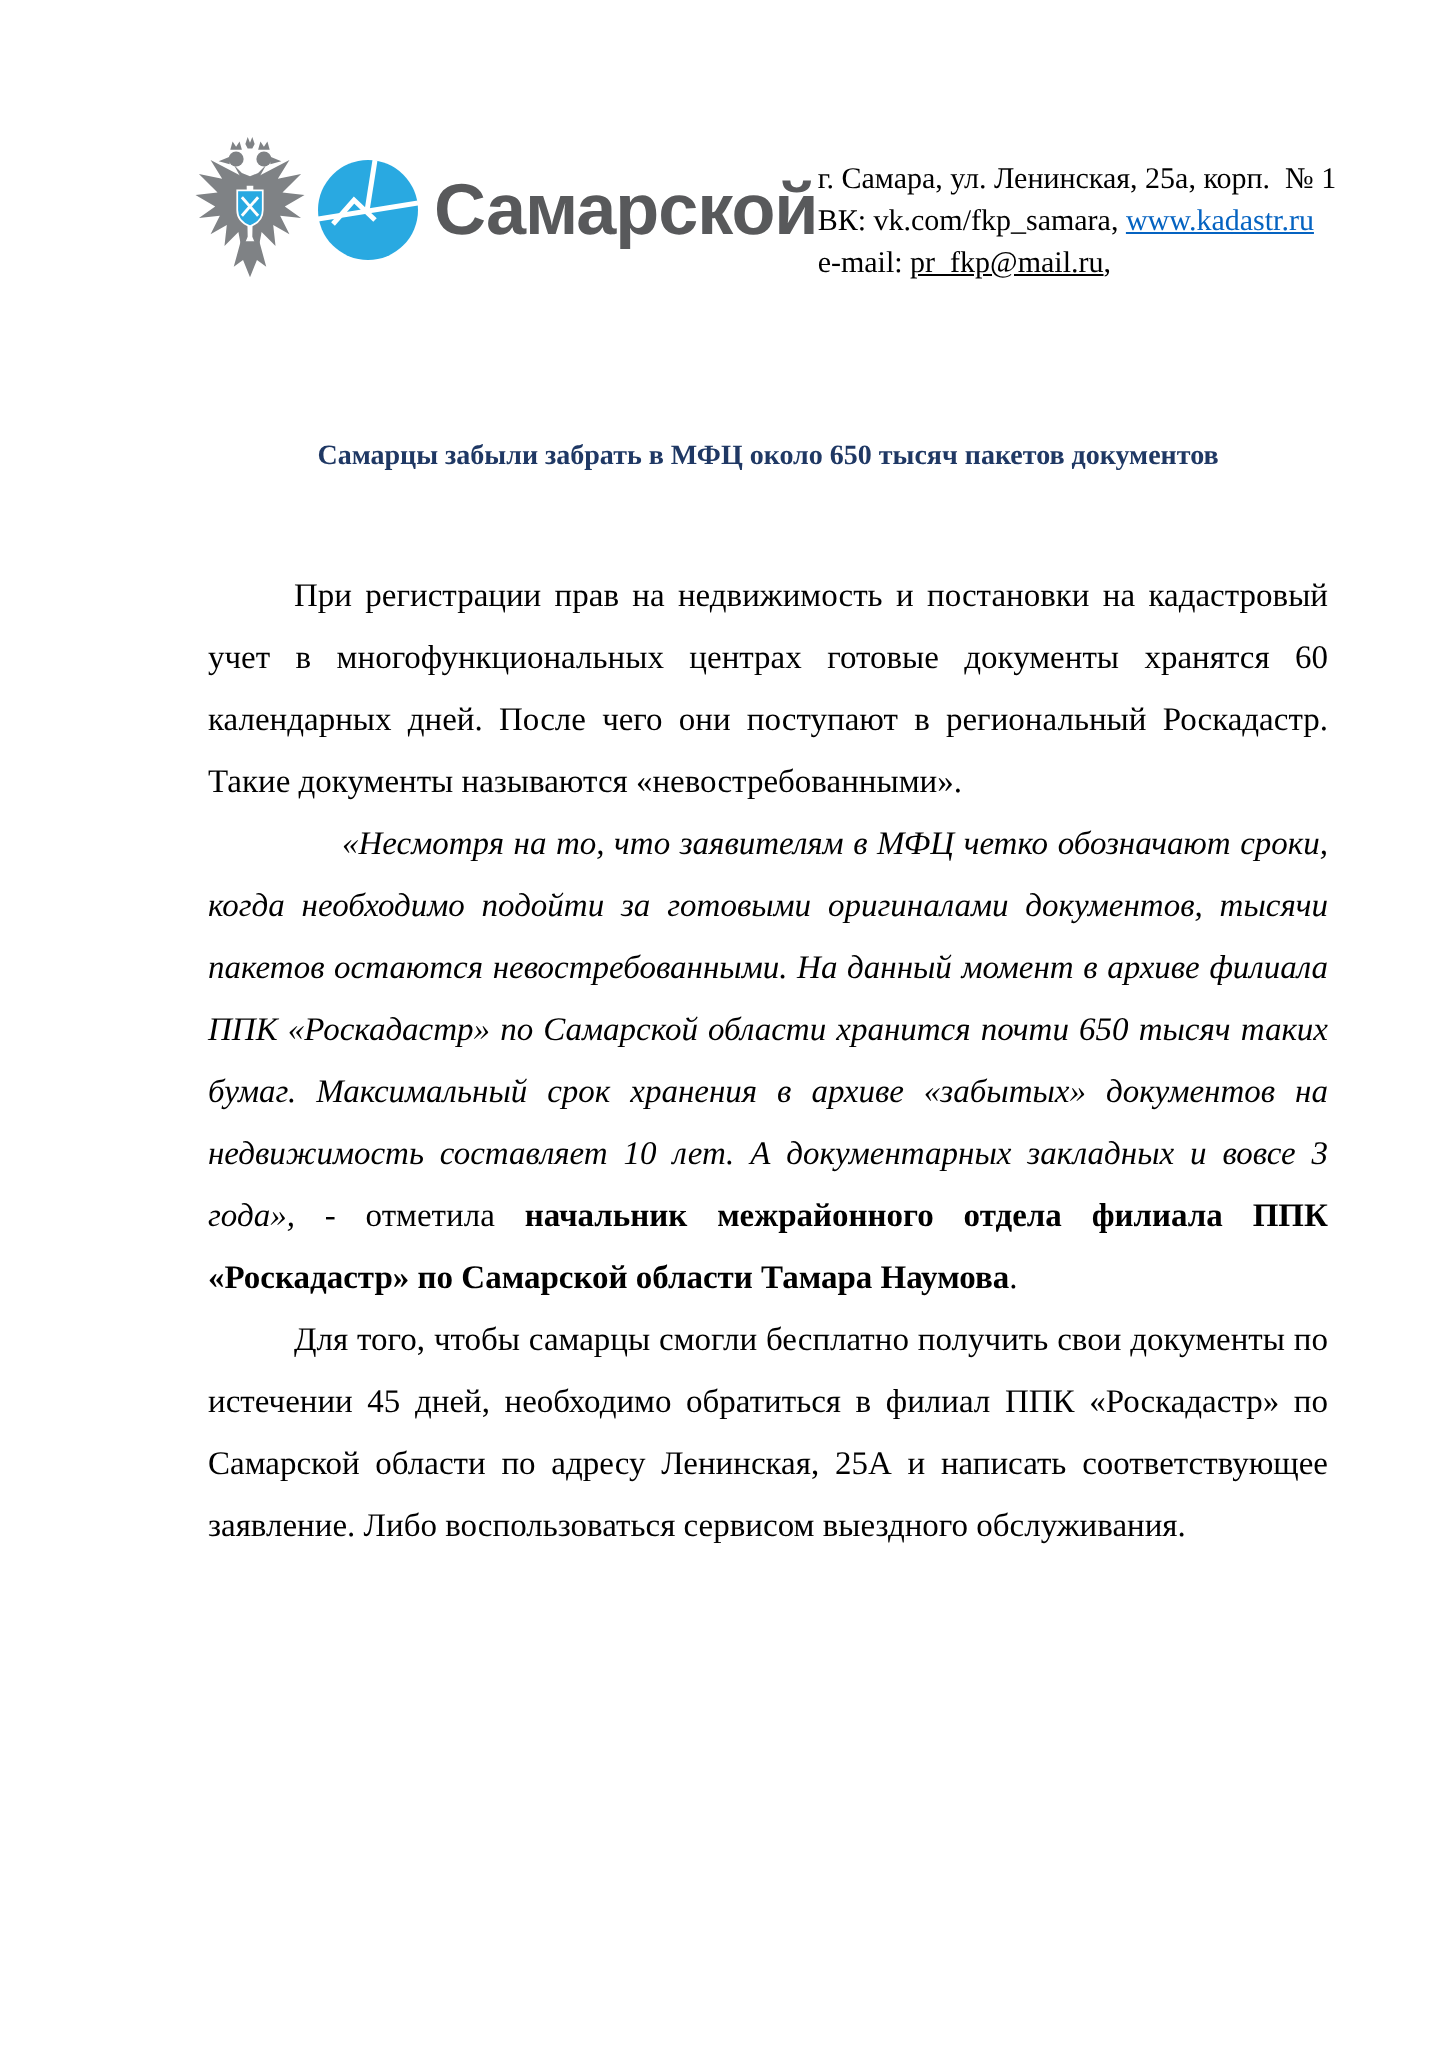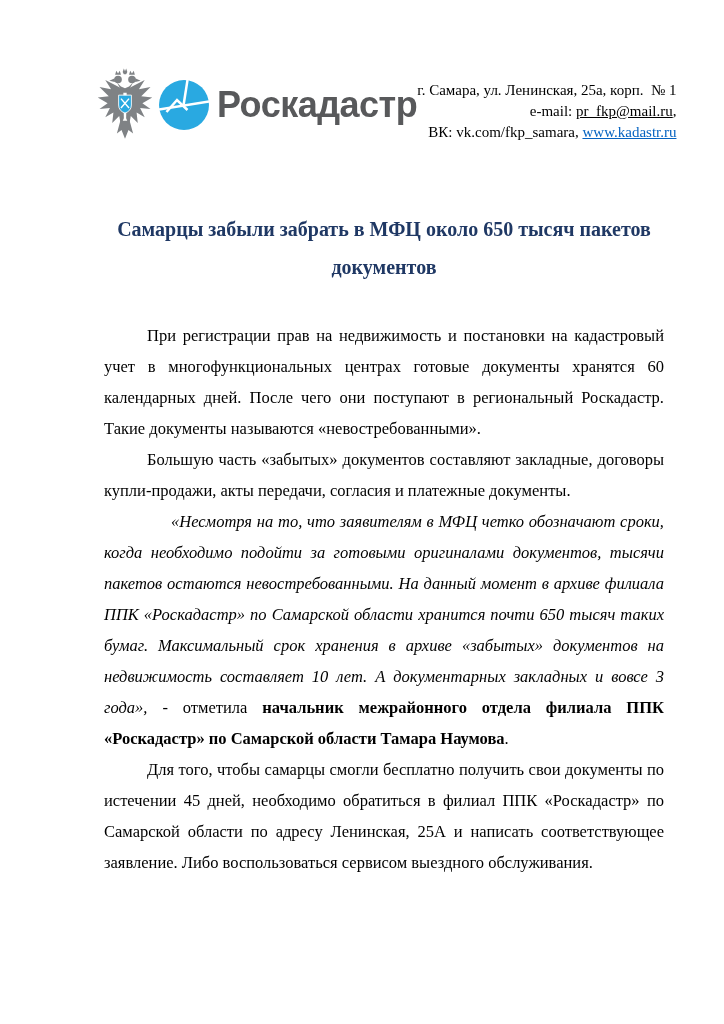--- a/index.html
+++ b/index.html
@@ -27,34 +27,34 @@
     font-family: "Liberation Sans", "DejaVu Sans", sans-serif;
     font-weight: 700;
     font-size: 36px;
     letter-spacing: -0.5px;
     color: #58595B;
     margin-left: 8px;
     white-space: nowrap;
   }
   .contact-block {
     margin-top: 14px;
-    text-align: right;
+    text-align: left;
     font-size: 15px;
     line-height: 21px;
     white-space: nowrap;
   }
   .contact-block a { cursor: pointer; }
   .link-dark { color: #000000; text-decoration: underline; }
   .link-blue { color: #0563C1; text-decoration: underline; }
   
   .doc-title {
     margin: 66px 60px 0 104px;
     text-align: center;
     font-weight: 700;
-    font-size: 20px;
+    font-size: 14px;
     line-height: 38px;
     color: #1F3864;
   }
   
   .doc-body {
     margin: 34px 60px 0 104px;
     font-size: 16.5px;
     line-height: 31px;
     text-align: justify;
   }
@@ -90,34 +90,33 @@
         </svg>
       </span>
       <span>
         <svg class="circle-svg" viewBox="0 0 100 100" xmlns="http://www.w3.org/2000/svg">
           <circle cx="50" cy="50" r="50" fill="#29A9E1"></circle>
           <path d="M57 0 L49 51" stroke="#ffffff" stroke-width="5" fill="none"></path>
           <path d="M0 59 L100 43" stroke="#ffffff" stroke-width="5" fill="none"></path>
           <path d="M15 64 L36 40 L57 60" stroke="#ffffff" stroke-width="5" fill="none"></path>
         </svg>
       </span>
-      <div class="brand-wordmark">Роскадастр</div>
+      <div class="brand-wordmark">Самарской</div>
     </div>
 
     <div class="contact-block">
       <div>г. Самара, ул. Ленинская, 25а, корп.&nbsp; № 1</div>
+      <div><span>ВК: vk.com/fkp_samara, </span><a class="link-blue">www.kadastr.ru</a></div>
       <div><span>e-mail: </span><a class="link-dark">pr_fkp@mail.ru</a><span>,</span></div>
-      <div><span>ВК: vk.com/fkp_samara, </span><a class="link-blue">www.kadastr.ru</a></div>
     </div>
   </header>
 
   <h1 class="doc-title">
     <div>Самарцы забыли забрать в МФЦ около 650 тысяч пакетов документов</div>
   </h1>
 
   <main class="doc-body">
     <p>При регистрации прав на недвижимость и постановки на кадастровый учет в многофункциональных центрах готовые документы хранятся 60 календарных дней. После чего они поступают в региональный Роскадастр. Такие документы называются «невостребованными».</p>
-    <p>Большую часть «забытых» документов составляют закладные, договоры купли-продажи, акты передачи, согласия и платежные документы.</p>
     <p><span class="seg-italic">«Несмотря на то, что заявителям в МФЦ четко обозначают сроки, когда необходимо подойти за готовыми оригиналами документов, тысячи пакетов остаются невостребованными. На данный момент в архиве филиала ППК «Роскадастр» по Самарской области хранится почти 650 тысяч таких бумаг. Максимальный срок хранения в архиве «забытых» документов на недвижимость составляет 10 лет. А документарных закладных и вовсе 3 года», </span><span>- отметила </span><span class="seg-bold">начальник межрайонного отдела филиала ППК «Роскадастр» по Самарской области Тамара Наумова</span><span>.</span></p>
     <p>Для того, чтобы самарцы смогли бесплатно получить свои документы по истечении 45 дней, необходимо обратиться в филиал ППК «Роскадастр» по Самарской области по адресу Ленинская, 25А и написать соответствующее заявление. Либо воспользоваться сервисом выездного обслуживания.</p>
   </main>
 
 </div>
 
 </body></html>

